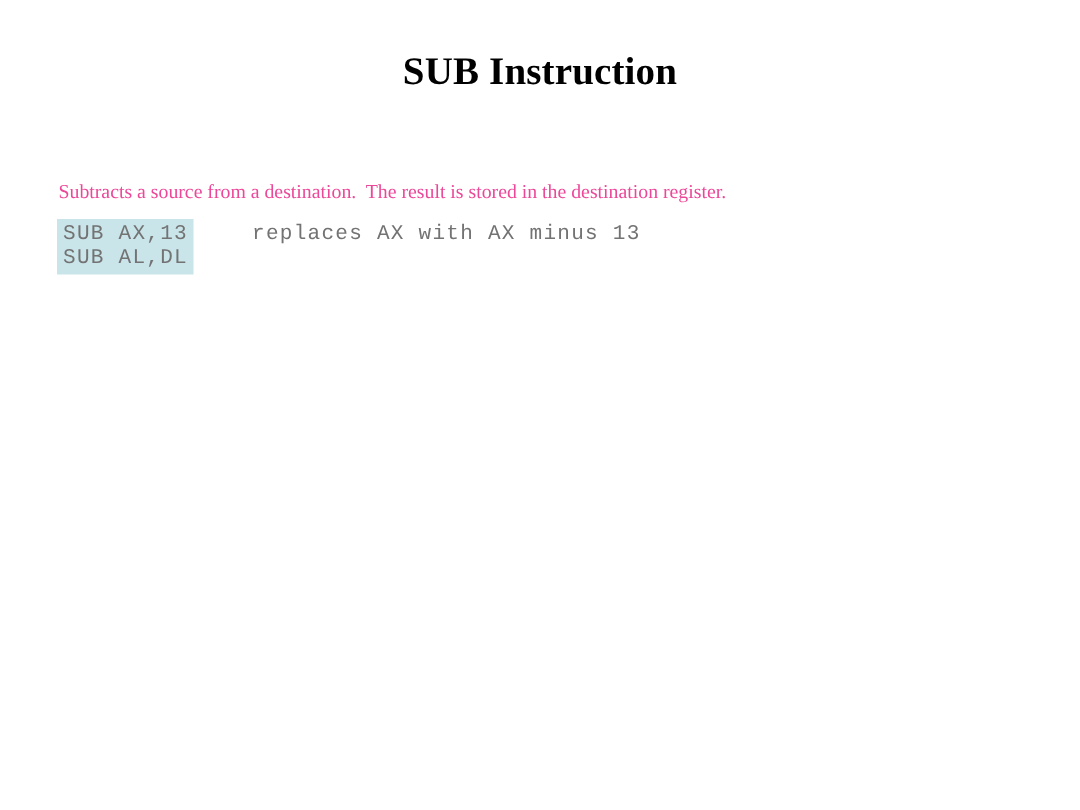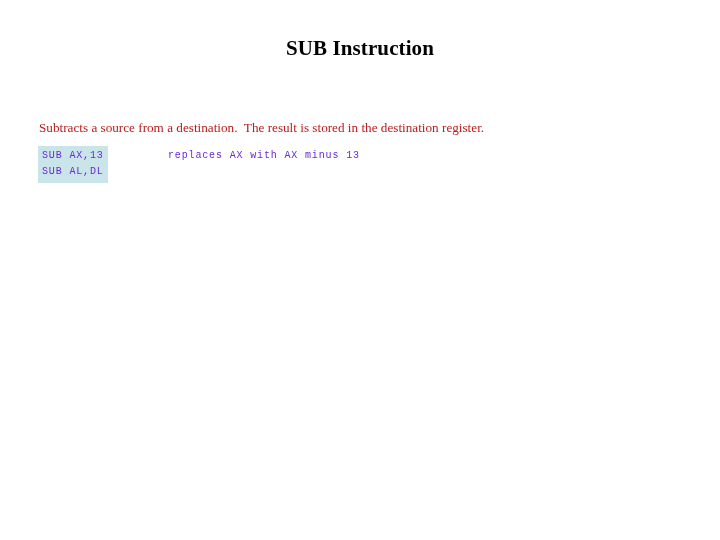--- a/index.html
+++ b/index.html
@@ -25,37 +25,37 @@
 
   
   .slide-title {
     position: absolute;
     left: 0;
     top: 36px;
     width: 720px;
     text-align: center;
     font-family: "Liberation Serif", serif;
     font-weight: bold;
-    font-size: 21px;
+    font-size: 26px;
     line-height: 24px;
     letter-spacing: 0.1px;
     color: #000000;
     white-space: pre;
   }
 
   
   .description {
     position: absolute;
     left: 39px;
     top: 120px;
     width: 620px;
     font-family: "Liberation Serif", serif;
     font-size: 13.2px;
     line-height: 16px;
-    color: #b91c1c;
+    color: #ec4899;
     white-space: pre;
   }
 
   
   .examples {
     position: absolute;
     left: 38px;
     top: 146px;
     width: 640px;
     height: 40px;
@@ -73,23 +73,23 @@
   .comment-column {
     position: absolute;
     left: 130px;
     top: 0;
     padding: 2px 0 3px 0;
     box-sizing: border-box;
   }
 
   .mono-line {
     font-family: "Liberation Mono", monospace;
-    font-size: 10px;
+    font-size: 14px;
     line-height: 16px;
-    color: #6d28d9;
+    color: #737373;
     white-space: pre;
     letter-spacing: 0.85px;
   }
 </style>
 </head>
 <body>
 
 <div class="slide">
 
   <div class="slide-title">SUB Instruction</div>

